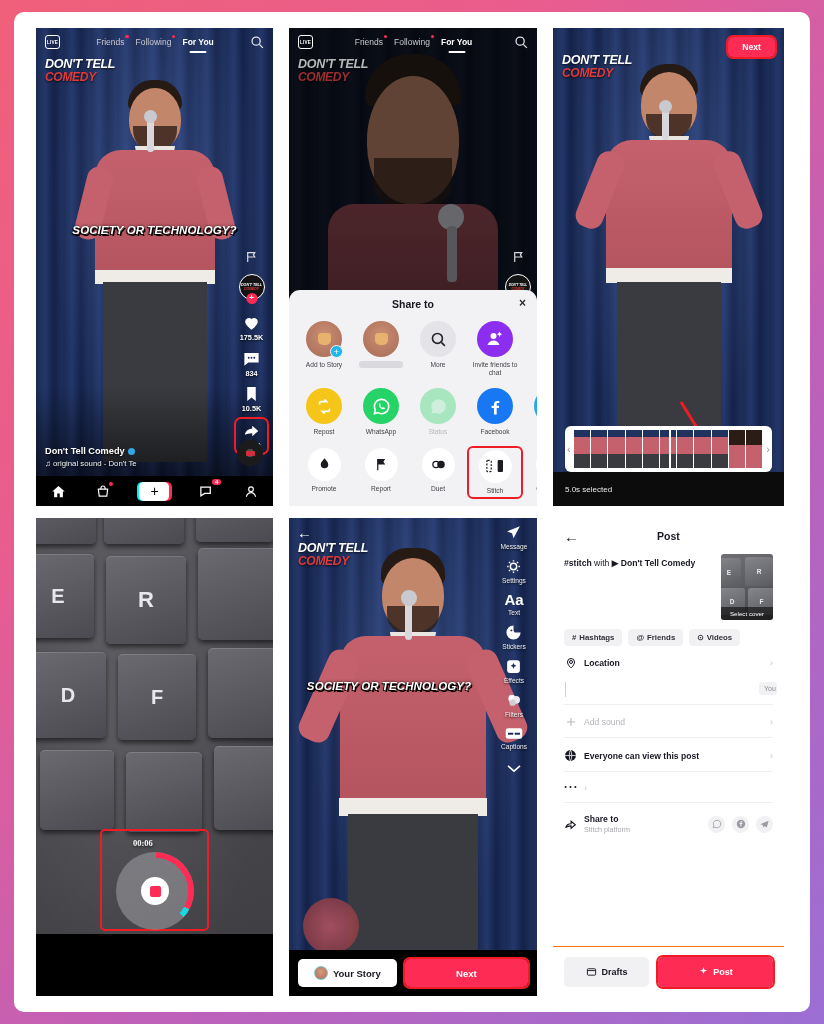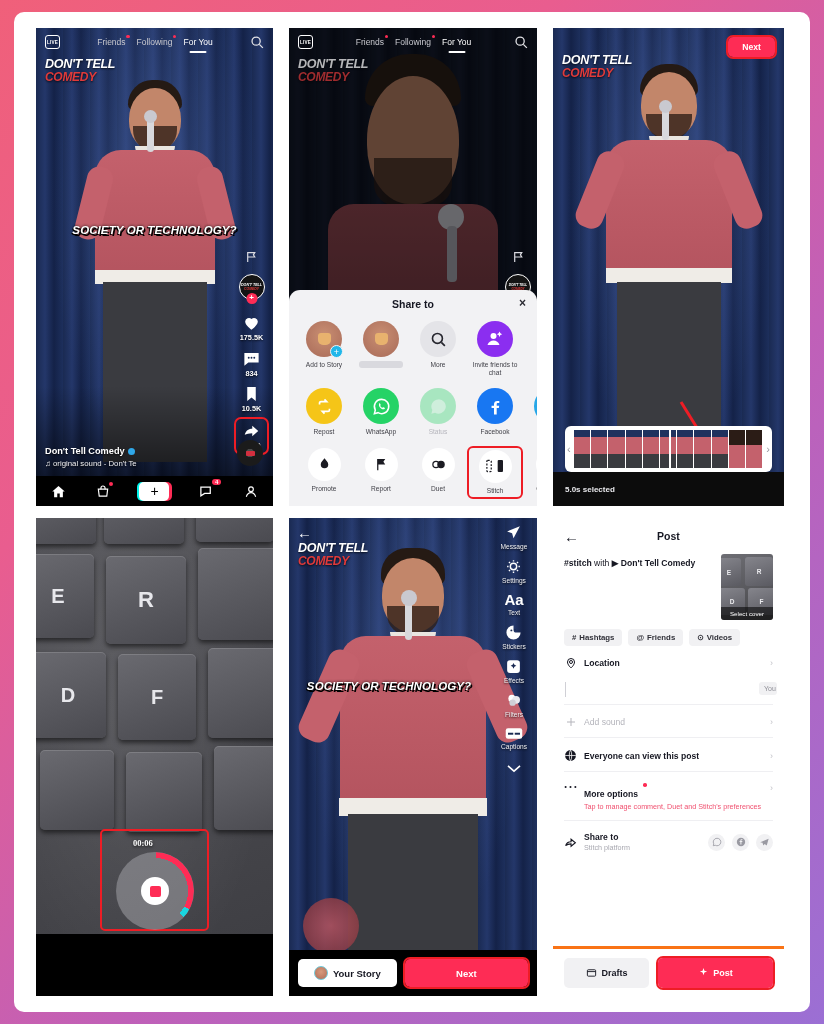--- a/index.html
+++ b/index.html
@@ -66,21 +66,21 @@
   }
   .livebox {
     width:15px; height:14px; border:1.4px solid #fff; border-radius:3px;
     display:flex; align-items:center; justify-content:center;
     font-size:4.6px; font-weight:bold; color:#fff; letter-spacing:.2px;
   }
   .navtabs { flex:1; display:flex; align-items:center; justify-content:center; gap:11px; }
   .navtab { position:relative; color:#c9c9cf; font-size:8.5px; white-space:nowrap; }
   .navtab .dot { position:absolute; top:-2px; right:-4px; width:3.4px; height:3.4px;
                  border-radius:50%; background:#fe2c55; }
-  .navtab.active { color:#fff; font-weight:normal; }
+  .navtab.active { color:#fff; font-weight:bold; }
   .navtab.active::after {
     content:""; position:absolute; left:50%; transform:translateX(-50%);
     bottom:-6px; width:17px; height:2px; background:#fff; border-radius:2px;
   }
   .searchico { width:14px; height:14px; }
 
   .logo { position:absolute; left:9px; top:30px; z-index:6; line-height:1.0; }
   .logo .l1 { font-size:12.5px; font-weight:900; color:#fff; letter-spacing:-.3px;
               text-shadow:0 1px 2px rgba(0,0,0,.7); font-style:italic; }
   .logo .l2 { font-size:12px; font-weight:900; color:#e03a3a; letter-spacing:-.3px;
@@ -160,21 +160,21 @@
   .filmstrip {
     margin:0 12px; height:46px; background:#fff; border-radius:6px;
     display:flex; align-items:center; padding:0 9px; position:relative; overflow:hidden;
   }
   .frm { flex:1; height:38px; background:
           linear-gradient(180deg,#20325e 0 18%, #c4616c 18% 62%, #3a3b40 62% 100%);
          margin-right:1px; }
   .frm.alt { background:linear-gradient(180deg,#2b1c16 0 40%, #c4616c 40% 100%); }
   .playhead { position:absolute; left:50%; top:2px; bottom:2px; width:2px; background:#fff; }
   .tarrow { position:absolute; top:50%; transform:translateY(-50%); color:#9a9aa2; font-size:11px; }
-  .trimbar { background:#0c0c0c; height:34px; display:flex; align-items:center; padding:12px 12px;font-weight:bold; }
+  .trimbar { background:#0c0c0c; height:34px; display:flex; align-items:center; padding:12px 12px; }
   .trimbar span { font-size:8px; color:#e8e8ec; }
   .redarrow { position:absolute; z-index:9; }
 
   .nextpill {
     position:absolute; right:9px; top:9px; z-index:11;
     background:#fe2c55; color:#fff; font-size:8.6px; font-weight:bold;
     padding:5px 14px; border-radius:5px;
   }
   .redbox { outline:2px solid #ee1d25; border-radius:5px; }
 
@@ -253,21 +253,21 @@
                background:#fe2c55; vertical-align:top; margin-left:1px; }
   .locrow { position:relative; height:26px; }
   .loc-cursor { position:absolute; left:1px; top:4px; width:1px; height:15px; background:#d0d0d6; }
   .loc-tag { position:absolute; right:-4px; top:4px; background:#f1f1f3; border-radius:3px;
              padding:3px 5px; font-size:7px; color:#8e8e96; overflow:hidden; width:18px; }
   .divider { height:1px; background:#efeff2; }
   .share-icons { display:flex; gap:7px; }
   .si { width:17px; height:17px; border-radius:50%; background:#f1f1f3;
         display:flex; align-items:center; justify-content:center; color:#9a9aa2; }
   .post-foot { height:50px; display:flex; align-items:center; gap:9px; padding:0 11px;
-               border-top:3px solid #f97316; }
+               border-top:1px solid #f97316; }
   .drafts { flex:1; height:30px; background:#f1f1f3; border-radius:5px; display:flex;
             align-items:center; justify-content:center; gap:5px;
             font-size:9px; font-weight:bold; color:#161722; }
   .postbtn { flex:1.35; height:30px; background:#fe2c55; border-radius:5px; color:#fff;
              font-size:9px; font-weight:bold; display:flex; align-items:center;
              justify-content:center; gap:4px; }
 </style>
 </head>
 <body>
 
@@ -864,25 +864,20 @@
         <div class="divider"></div>
 
         <div class="prow" style="align-items:flex-start;">
           <span class="pi" style="margin-top:1px;">
             <svg width="13" height="6" viewBox="0 0 24 8" fill="#161722">
               <circle cx="3" cy="4" r="1.9"></circle>
                   <circle cx="12" cy="4" r="1.9"></circle>
                   <circle cx="21" cy="4" r="1.9"></circle>
                 </svg>
               </span>
-          <span style="flex:1;">
-            <span class="plbl" style="display:inline;">More options</span>
-            <span class="notif-dot"></span>
-            <div class="psub">Tap to manage comment, Duet and Stitch's preferences</div>
-          </span>
           <span class="chev">›</span>
         </div>
         <div class="divider"></div>
 
         <div class="prow" style="align-items:center;">
           <span class="pi">
             <svg width="14" height="13" viewBox="0 0 24 24" fill="none" stroke="#161722" stroke-width="2">
               <path d="M3 18c1.5-5.5 6-7.5 10-7.5V6l8 6.5-8 6.5v-4.5c-4 0-7.5.8-10 3.5z"></path>
                 </svg>
               </span>

